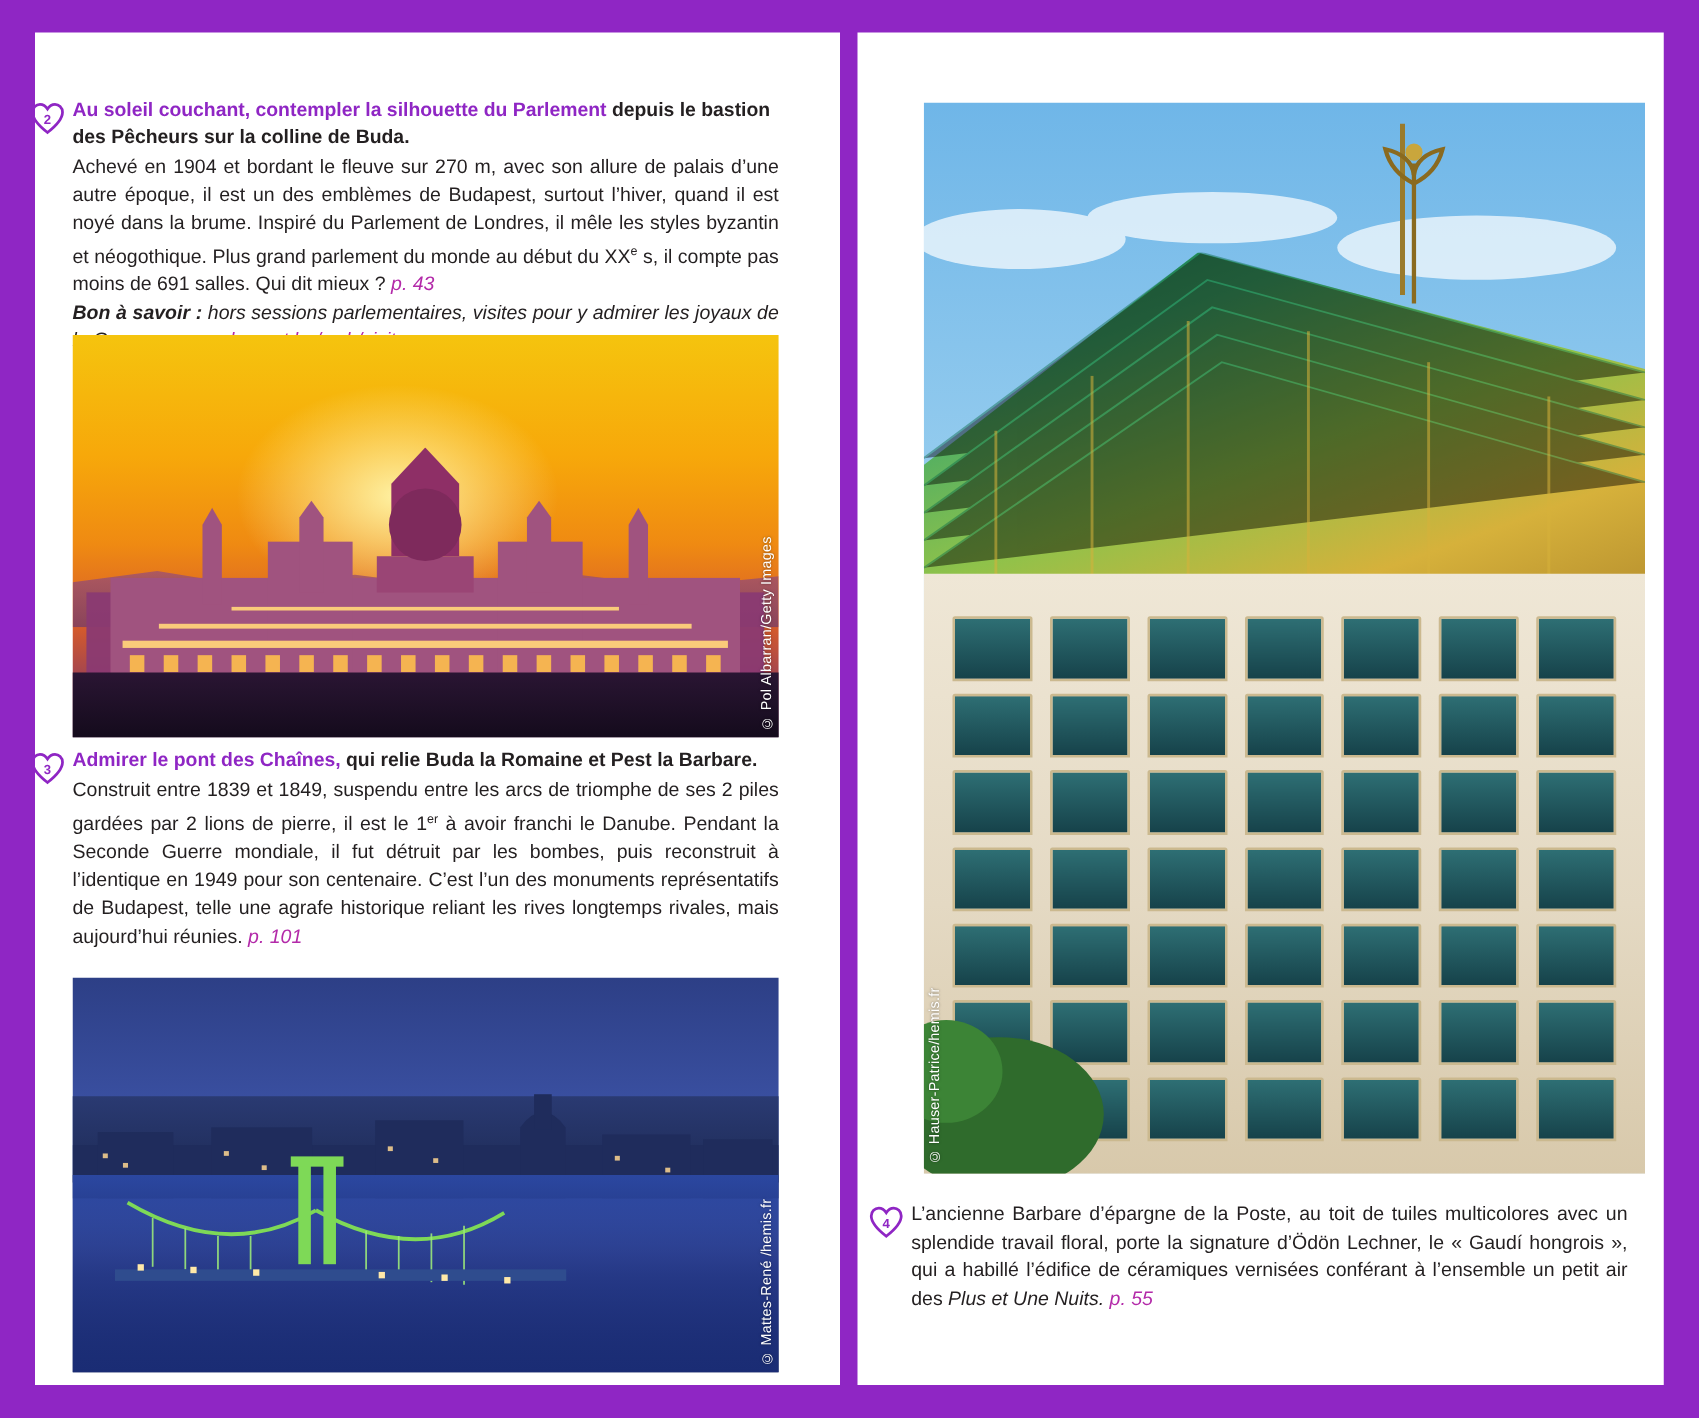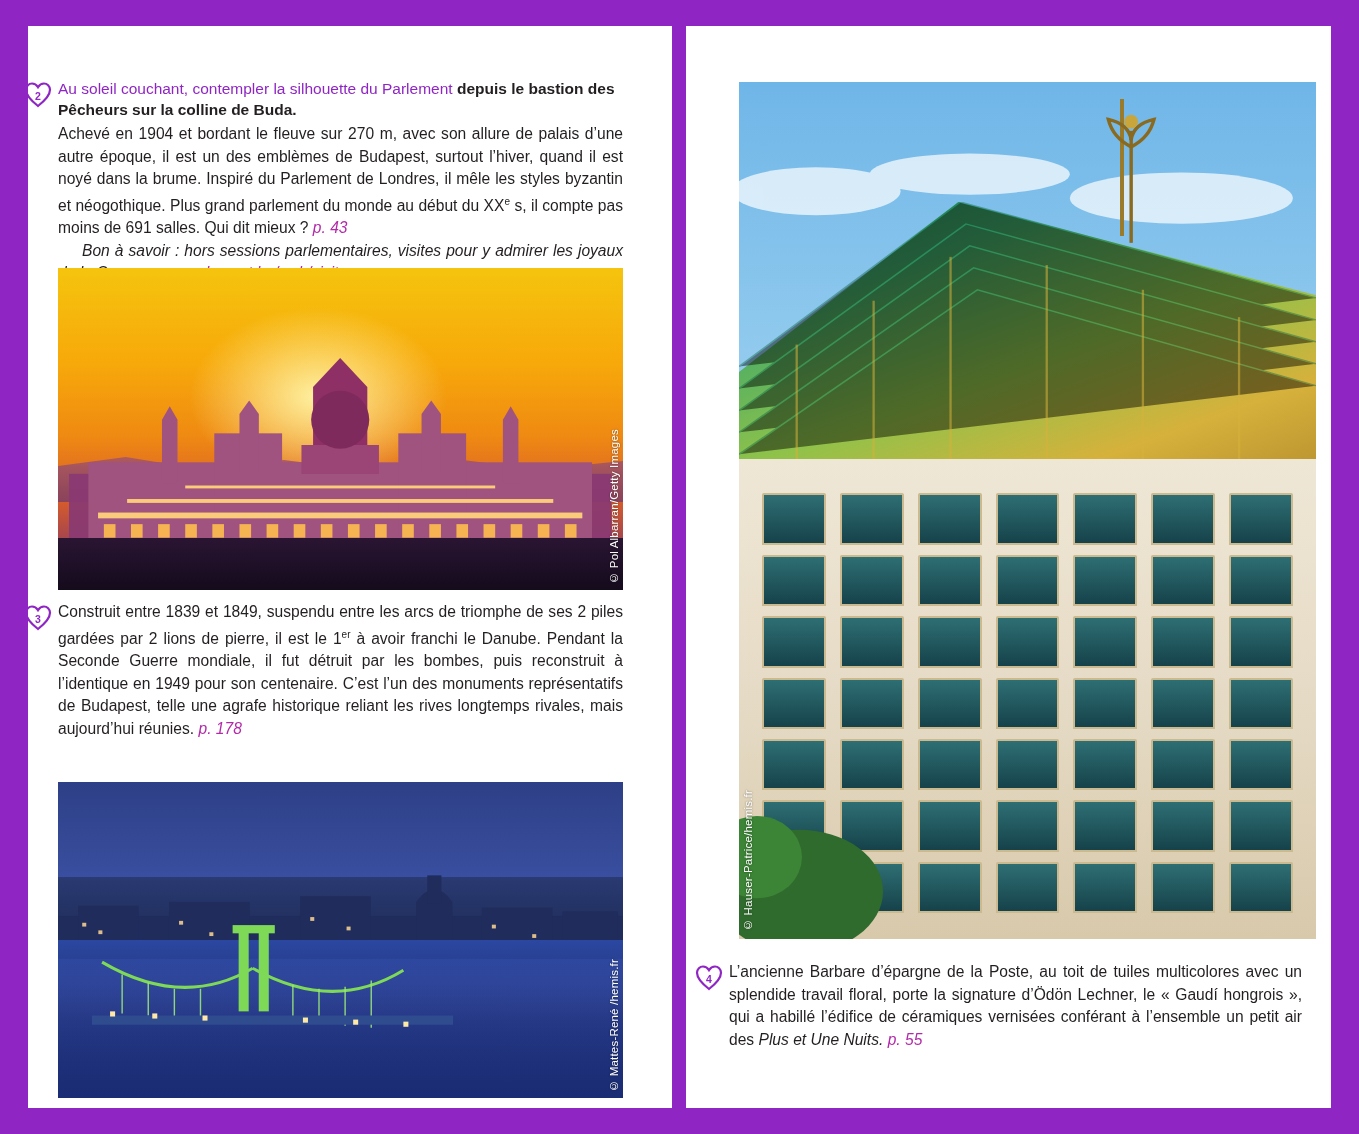--- a/index.html
+++ b/index.html
@@ -56,30 +56,30 @@
   .heart .num {
     position:absolute; left:0; top:0; width:28px; height:28px;
     display:flex; align-items:center; justify-content:center;
     font-size:10.5px; color:#8f26c4; font-weight:bold;
     padding-top:2px;
   }
   .lead {
     font-size:15.5px; line-height:21px; color:#231f20;
     margin:0 0 2px 0; font-weight:normal;
   }
-  .lead b { color:#8f26c4; font-weight:normal; }
+  .lead b { color:#8f26c4; font-weight:bold; }
   .lead .plain { color:#231f20; font-weight:bold; }
   .body {
     font-size:15.6px; line-height:22.5px; color:#231f20;
     text-align:justify; margin:3px 0 0 0;
   }
   .body .sup { font-size:10px; vertical-align:super; }
   .ref { color:#b32aa9; font-style:italic; }
   .ital { font-style:italic; }
-  .bold-ital { font-weight:normal; font-style:italic;margin-left:24px; }
+  .bold-ital { font-weight:bold; font-style:italic; }
   .url { color:#b32aa9; font-style:italic; }
 
   
   .figure { position:absolute; overflow:hidden; }
   .credit {
     position:absolute; right:3px; bottom:6px;
     writing-mode:vertical-rl; transform:rotate(180deg);
     color:#ffffff; font-size:11.5px; letter-spacing:0.2px;
     text-shadow:0 0 2px rgba(0,0,0,.5);
   }
@@ -251,23 +251,26 @@
   </div>
 
   <div class="col col-left" style="top:598px;">
     <div class="entry">
       <div class="heart">
         <svg width="28" height="28" viewBox="0 0 28 28">
           <path d="M14 25 C5 18 2 12.5 2 8.8 C2 5 5 2.5 8 2.5 C10.4 2.5 12.6 4 14 6.2 C15.4 4 17.6 2.5 20 2.5 C23 2.5 26 5 26 8.8 C26 12.5 23 18 14 25 Z" fill="none" stroke="#8f26c4" stroke-width="2.2"></path>
         </svg>
         <div class="num">3</div>
       </div>
+      <p class="lead">
+        <b>Admirer le pont des Chaînes,</b><span class="plain"> qui relie Buda la Romaine et Pest la Barbare.</span>
+      </p>
       <p class="body">
         <span>Construit entre 1839 et 1849, suspendu entre les arcs de triomphe de ses 2 piles gardées par 2 lions de pierre, il est le 1</span><span class="sup">er</span><span> à avoir franchi le Danube. Pendant la Seconde Guerre mondiale, il fut détruit par les bombes, puis reconstruit à l’identique en 1949 pour son centenaire. C’est l’un des monuments représentatifs de Budapest, telle une agrafe historique reliant les rives longtemps rivales, mais aujourd’hui réunies.</span>
-        <span class="ref">p. 178</span>
+        <span class="ref">p. 101</span>
       </p>
     </div>
   </div>
 
   <div class="figure img-bridge">
     <div class="sky-night"></div>
     <div class="city-band"></div>
     <svg style="position:absolute; left:0; top:26%; width:100%; height:30%;" viewBox="0 0 560 100" preserveAspectRatio="none">
       <g fill="#1f2c5c">
         <rect x="0" y="55" width="560" height="45"></rect>

